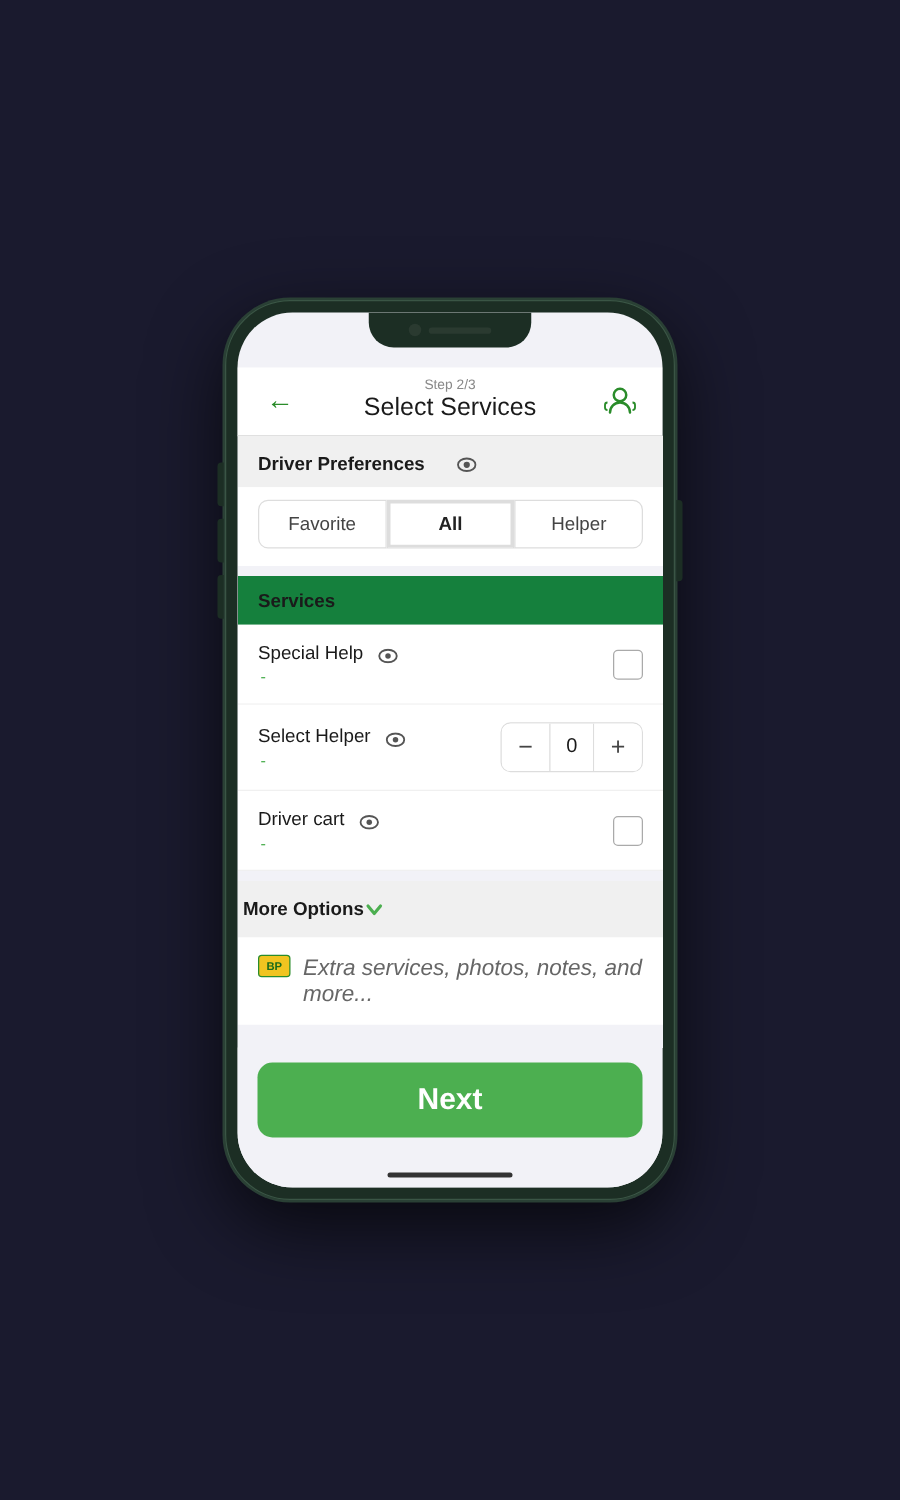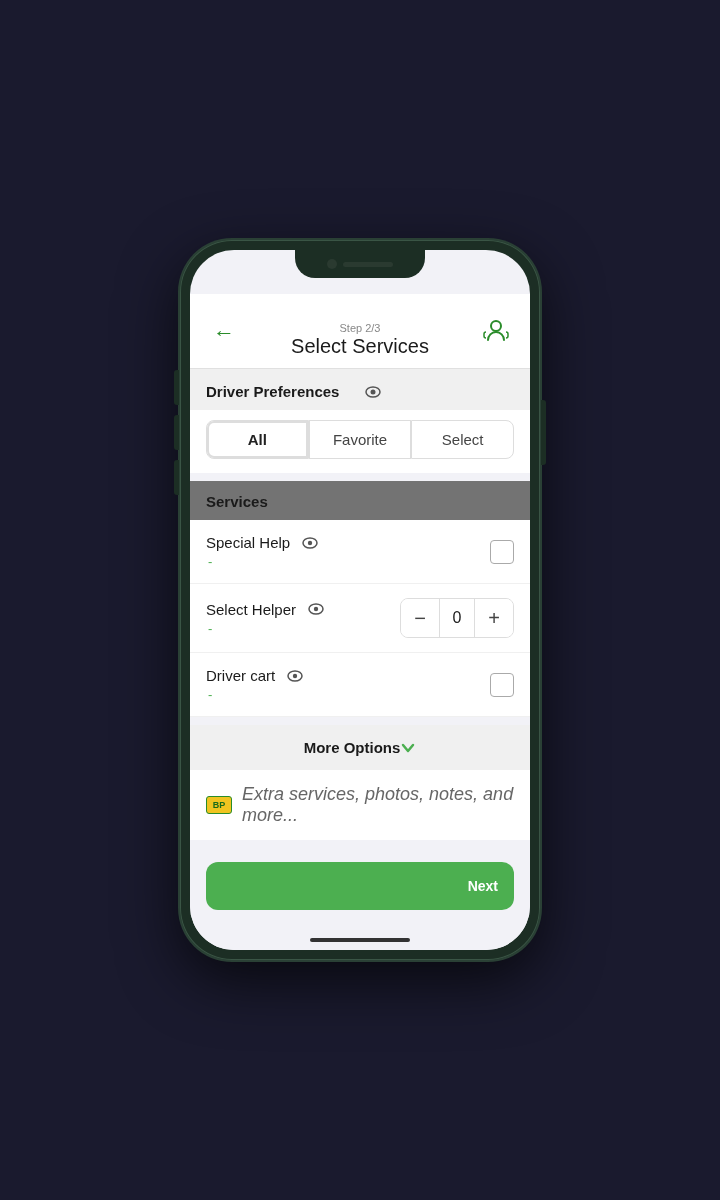--- a/index.html
+++ b/index.html
@@ -104,21 +104,20 @@
       display: flex;
       align-items: center;
       justify-content: space-between;
       border-bottom: 1px solid #e0e0e0;
       flex-shrink: 0;
     }
 
     .header-center {
       text-align: center;
       flex: 1;
-      margin-top: 20px;
     }
 
     .header-step {
       font-size: 11px;
       color: #888;
       margin-bottom: 1px;
     }
 
     .header-title {
       font-size: 20px;
@@ -156,21 +155,21 @@
       overflow-y: auto;
       background: #f2f2f7;
       padding-bottom: 20px;
     }
 
     .section-header {
       padding: 12px 16px 10px;
       font-size: 15px;
       font-weight: 600;
       color: #1a1a1a;
-      background: #737373;
+      background: #15803d;
       display: flex;
       align-items: center;
       gap: 8px;
     }
 
     
     .driver-section {
       background: #fff;
       margin-bottom: 8px;
     }
@@ -236,21 +235,21 @@
     }
 
     .service-left {
       display: flex;
       flex-direction: column;
       gap: 3px;
     }
 
     .service-label {
       display: flex;
-      align-items: center;
+      align-items: flex-end;
       gap: 12px;
       font-size: 15px;
       font-weight: 500;
       color: #1a1a1a;
     }
 
     .service-price {
       font-size: 13px;
       color: #4caf50;
       padding-left: 2px;
@@ -301,35 +300,35 @@
       justify-content: center;
     }
 
     
     .more-options-section {
       background: #fff;
       margin-bottom: 8px;
     }
 
     .more-options-header {
-      padding: 14px 16px;
+      padding: 14px 4px;
       font-size: 15px;
       font-weight: 600;
       color: #1a1a1a;
       background: #f0f0f0;
       display: flex;
       align-items: center;
-      justify-content: center;
+      justify-content: flex-start;
       cursor: pointer;
     }
 
     .more-options-body {
       padding: 14px 16px;
       display: flex;
-      align-items: center;
+      align-items: flex-start;
       gap: 10px;
     }
 
     .bp-badge {
       display: inline-flex;
       align-items: center;
       justify-content: center;
       width: 26px;
       height: 18px;
       background: #f0c420;
@@ -352,26 +351,26 @@
       padding: 12px 16px 20px;
       background: #f2f2f7;
       flex-shrink: 0;
     }
 
     .next-btn {
       width: 100%;
       padding: 16px;
       background: #4caf50;
       color: #fff;
-      font-size: 14px;
+      font-size: 24px;
       font-weight: 600;
       border: none;
       border-radius: 12px;
       cursor: pointer;
-      text-align: right;
+      text-align: center;
     }
 
     
     .home-indicator {
       height: 20px;
       display: flex;
       align-items: center;
       justify-content: center;
       background: #f2f2f7;
       flex-shrink: 0;
@@ -419,28 +418,28 @@
 
       <div class="driver-section">
         <div class="driver-header">
           <span>Driver Preferences</span>
           <svg width="16" height="16" viewBox="0 0 16 16">
             <ellipse cx="8" cy="8" rx="7" ry="5" fill="none" stroke="#555" stroke-width="1.5"></ellipse>
             <circle cx="8" cy="8" r="2.5" fill="#555"></circle>
           </svg>
         </div>
         <div class="tabs-container">
+          <div class="tab">
+            <span>Favorite</span>
+          </div>
           <div class="tab active">
             <span>All</span>
           </div>
           <div class="tab">
-            <span>Favorite</span>
-          </div>
-          <div class="tab">
-            <span>Select</span>
+            <span>Helper</span>
           </div>
         </div>
       </div>
 
       <div class="services-section">
         <div class="section-header">
           <span>Services</span>
         </div>
 
         <div class="service-item">

